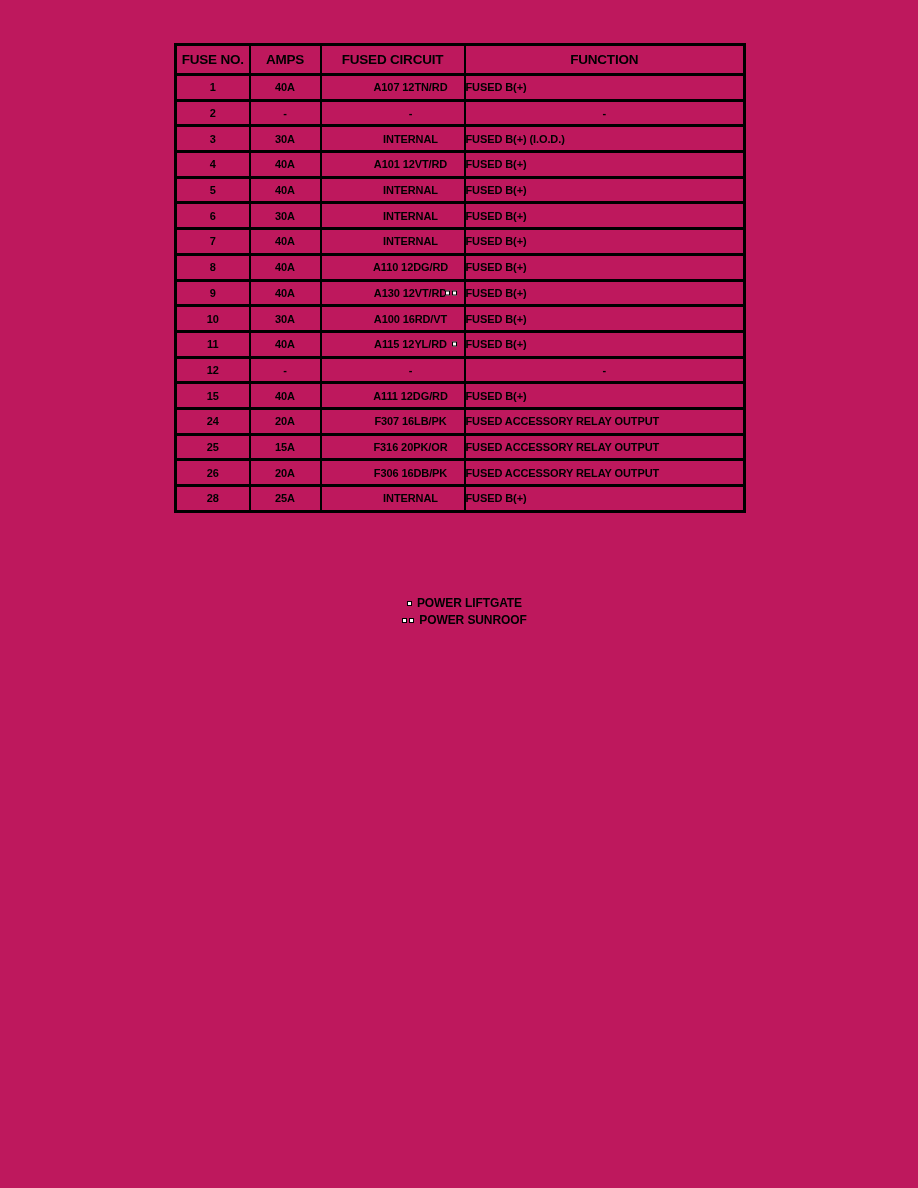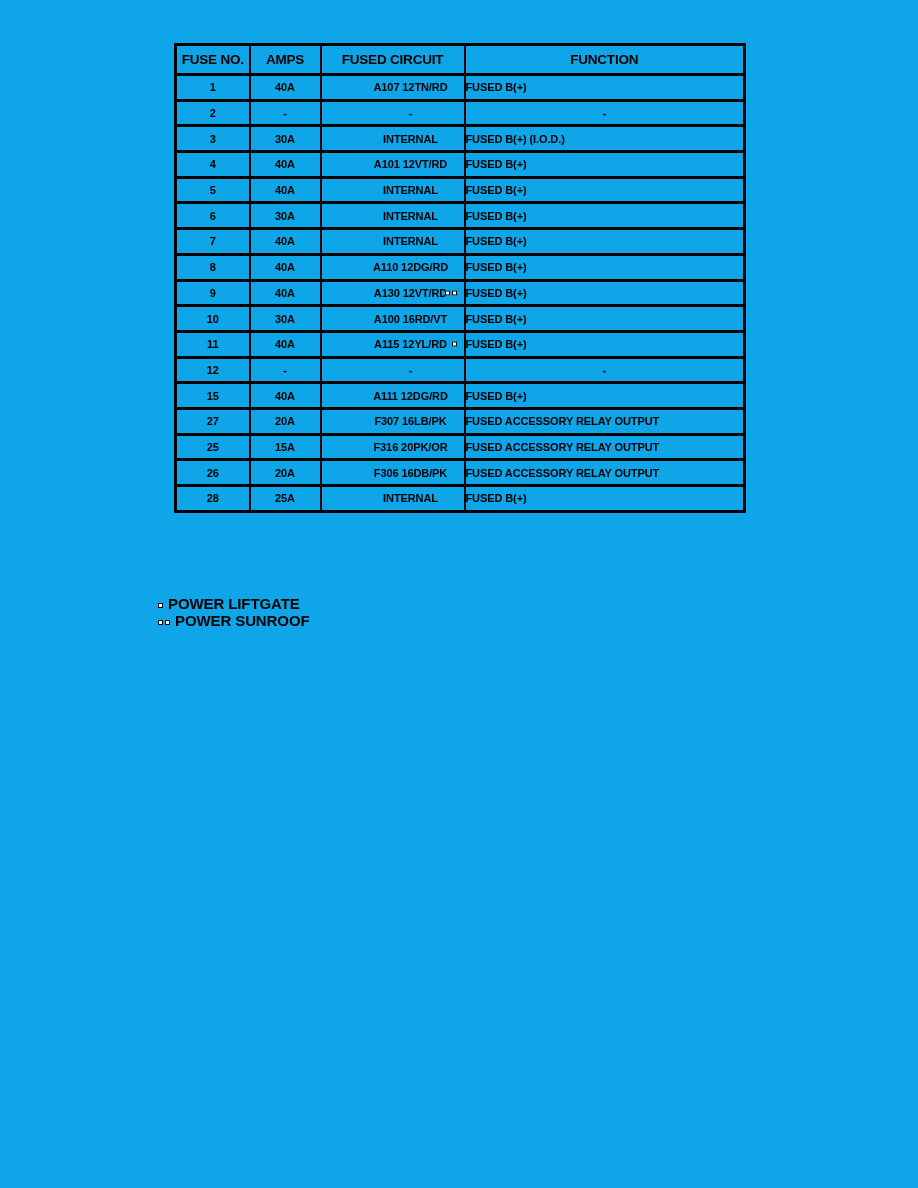--- a/index.html
+++ b/index.html
@@ -6,21 +6,21 @@
   html, body { background: #ffffff; }
   body {
     font-family: "Liberation Sans", sans-serif;
     font-weight: bold;
     color: #000;
   }
   .page {
     position: relative;
     width: 918px;
     height: 1188px;
-    background: #0ea5e9;
+    background: #be185d;
     overflow: hidden;
   }
   table.fuse-table {
     position: absolute;
     left: 174px;
     top: 43px;
     width: 569px;
     border-collapse: collapse;
     table-layout: fixed;
     border: 3px solid #000;
@@ -66,25 +66,25 @@
   }
   .sq {
     display: inline-block;
     width: 5px;
     height: 5px;
     border: 1px solid #000;
     background: #fff;
   }
   .legend {
     position: absolute;
-    left: 158px;
+    left: 174px;
     top: 595px;
     width: 581px;
-    text-align: left;
-    font-size: 15px;
+    text-align: center;
+    font-size: 12px;
     letter-spacing: -0.1px;
   }
   .legend-row {
     line-height: 17px;
     white-space: nowrap;
   }
   .legend-row .lg-squares {
     display: inline-flex;
     gap: 2px;
     margin-right: 5px;
@@ -189,21 +189,21 @@
           <td class="c-circ"><span>-</span></td>
           <td class="c-func center">-</td>
         </tr>
         <tr>
           <td class="c-fuse">15</td>
           <td class="c-amps">40A</td>
           <td class="c-circ"><span>A111 12DG/RD</span></td>
           <td class="c-func">FUSED B(+)</td>
         </tr>
         <tr>
-          <td class="c-fuse">27</td>
+          <td class="c-fuse">24</td>
           <td class="c-amps">20A</td>
           <td class="c-circ"><span>F307 16LB/PK</span></td>
           <td class="c-func">FUSED ACCESSORY RELAY OUTPUT</td>
         </tr>
         <tr>
           <td class="c-fuse">25</td>
           <td class="c-amps">15A</td>
           <td class="c-circ"><span>F316 20PK/OR</span></td>
           <td class="c-func">FUSED ACCESSORY RELAY OUTPUT</td>
         </tr>

